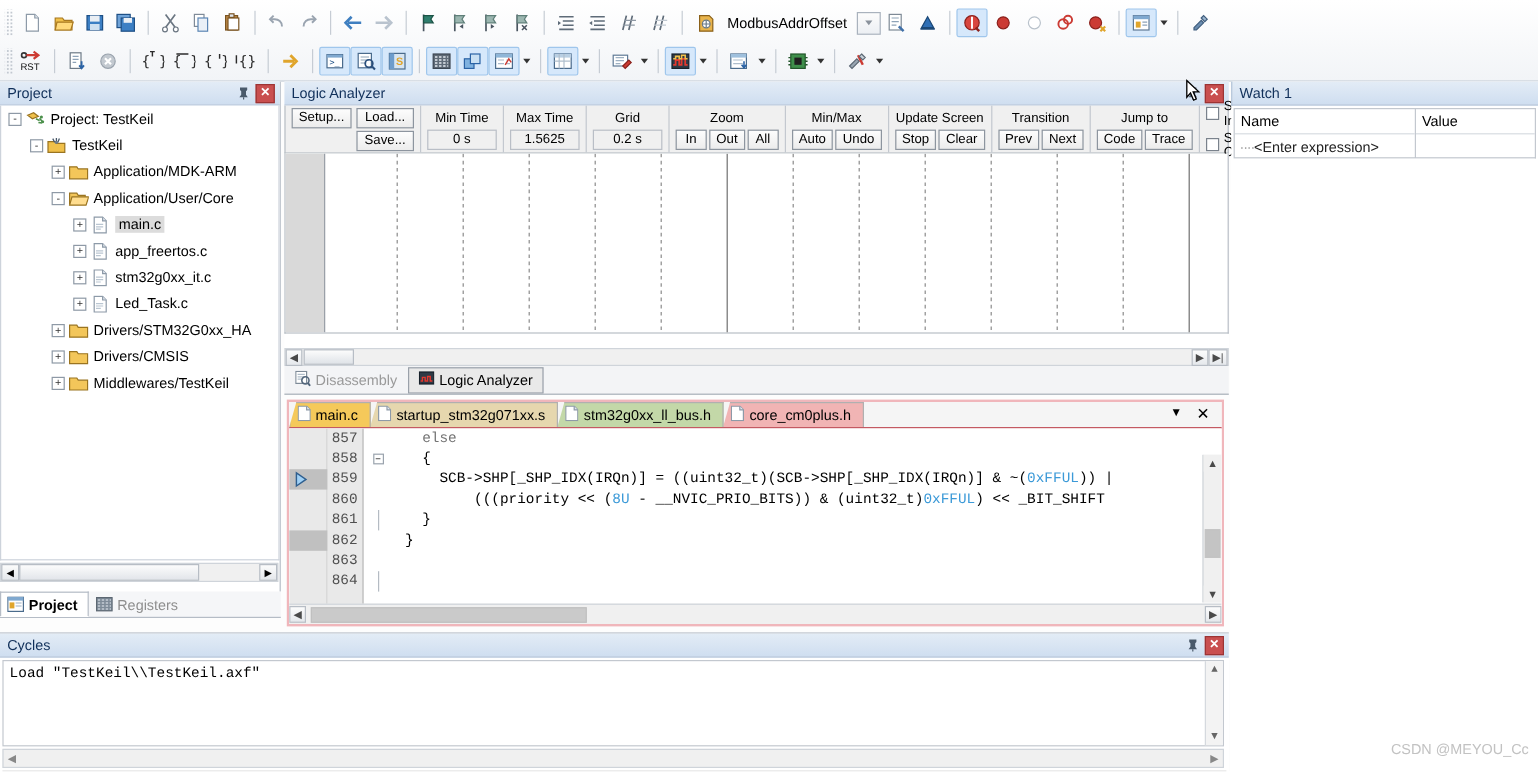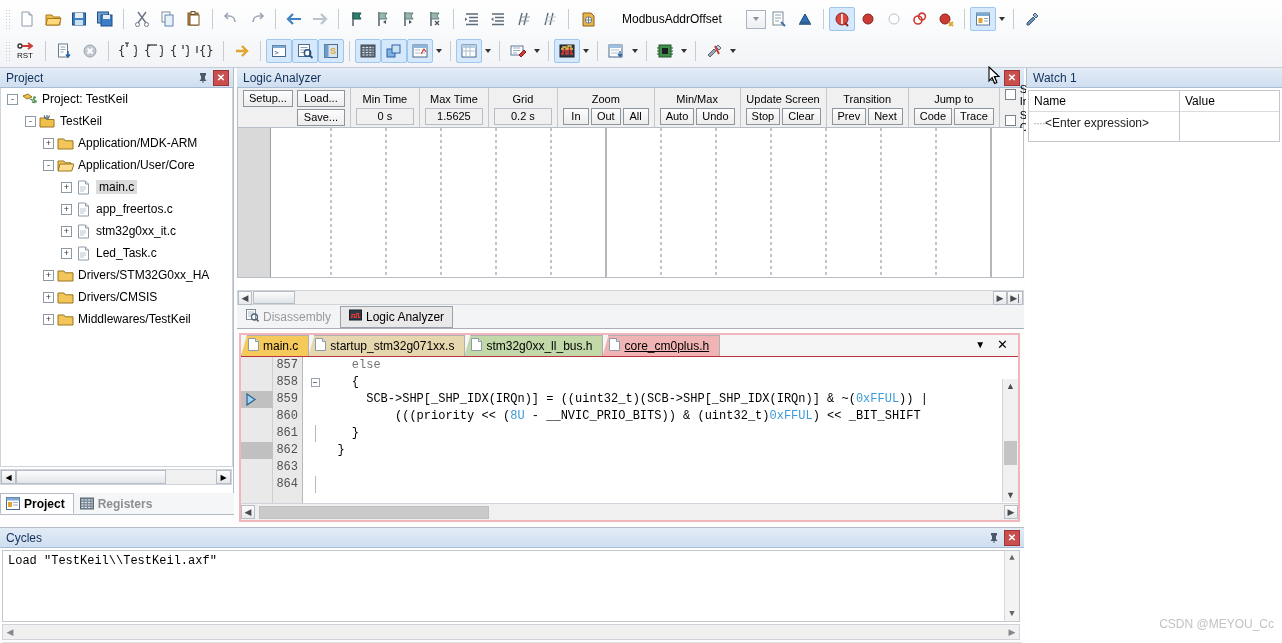--- a/index.html
+++ b/index.html
@@ -27,21 +27,21 @@
     background-image: radial-gradient(#b9c0c9 40%, transparent 41%);
     background-size:3px 3px; background-position:1px 1px; opacity:.85; }
   .tbtn{ width:26px; height:24px; display:flex; align-items:center; justify-content:center;
     border:1px solid transparent; border-radius:2px; position:relative; }
   .tbtn.on{ background:#d6e8fb; border-color:#9fc6ec; }
   .tbtn svg{ display:block; }
   .tsep{ width:1px; height:20px; background:#c6ccd4; margin:0 5px; }
   .caret{ width:12px; height:24px; display:flex; align-items:center; justify-content:center; }
   .caret::after{ content:""; border-left:3.5px solid transparent; border-right:3.5px solid transparent;
     border-top:4px solid #333; }
-  .projcombo{ display:flex; align-items:center; height:22px; margin-left:2px;gap:16px; }
+  .projcombo{ display:flex; align-items:center; height:22px; margin-left:2px; }
   .projcombo .lbl{ font-size:12px; padding:0 8px 0 4px; white-space:nowrap; }
   .combobox{ width:20px; height:19px; border:1px solid #a9b2bd; background:linear-gradient(#fcfcfc,#eceff3);
     display:flex; align-items:center; justify-content:center; }
   .combobox::after{ content:""; border-left:3.5px solid transparent; border-right:3.5px solid transparent;
     border-top:4px solid #8a929c; }
 
   
   .panel-title{
     height:20px; display:flex; align-items:center;
     background:linear-gradient(#e3ecf6,#cfdef0);
@@ -65,21 +65,21 @@
   .trow .ic{ width:17px; height:16px; margin-right:4px; flex:none; display:flex; align-items:center; }
   .trow.sel .txt{ background:#dcdcdc; padding:0 3px; }
   .hsb{ position:absolute; left:0; bottom:8px; width:232px; height:16px;
     background:#f0f0f0; border:1px solid #cfd4da; display:flex; align-items:center; }
   .hsb .arrow{ width:15px; height:14px; background:linear-gradient(#fcfcfc,#e4e7eb); border:1px solid #b7bdc5;
     display:flex; align-items:center; justify-content:center; font-size:8px; }
   .hsb .thumb{ height:14px; background:linear-gradient(#fcfcfc,#e2e5ea); border:1px solid #b7bdc5; }
   #project-tabs{ position:absolute; left:0; top:493px; width:234px; height:22px; display:flex;
     align-items:flex-end; border-bottom:1px solid #b5bcc6; background:#f5f6f8; }
   .ptab{ display:flex; align-items:center; height:21px; padding:0 8px 0 5px; font-size:12px;
-    border:1px solid transparent;font-weight:bold; }
+    border:1px solid transparent; }
   .ptab.active{ background:#fff; border-color:#b5bcc6; border-bottom-color:#fff; font-weight:bold; }
   .ptab.dim{ color:#8e8e8e; }
   .ptab .ic{ margin-right:4px; display:flex; }
 
   
   #la-panel{ position:absolute; left:237px; top:68px; width:787px; height:237px; background:#fff; }
   #la-toolbar{ position:absolute; left:0; top:20px; width:787px; height:40px;
     background:#f0f0f0; border:1px solid #b8bec6; border-top:none; display:flex; align-items:stretch; }
   .la-group{ display:flex; flex-direction:column; align-items:center; justify-content:center;
     padding:0 5px; border-right:1px solid #c3c8cf; }
@@ -113,21 +113,21 @@
   
   #editor{ position:absolute; left:239px; top:333px; width:781px; height:189px;
     border:2px solid #f0b6bb; background:#fff; }
   #editor-tabs{ position:absolute; left:0; top:0; width:777px; height:22px; display:flex;
     align-items:flex-end; background:#f5f5f5; border-bottom:1px solid #b9333f; }
   .etab{ height:21px; display:flex; align-items:center; padding:0 10px 0 6px; font-size:12px;
     border:1px solid #b0b0b0; border-bottom:none; margin-right:-1px;
     clip-path: polygon(6px 0, 100% 0, 100% 100%, 0 100%); gap:4px; white-space:nowrap; }
   .etab.active{ font-weight:normal; }
   .etab .fname{ text-decoration:none; }
-  .etab.active .fname{ text-decoration:underline; }
+  .etab.active .fname{ }
   #etab-actions{ margin-left:auto; display:flex; align-items:center; gap:10px; padding:0 8px 2px 0; }
   #code-area{ position:absolute; left:0; top:22px; right:0; bottom:0; background:#fff; overflow:hidden; }
   .gut-mark{ position:absolute; left:0; width:32px; height:17px; }
   #line-gutter{ position:absolute; left:0; top:0; width:32px; height:100%; background:#e9e9e9;
     border-right:1px solid #cfcfcf; }
   #line-numbers{ position:absolute; left:32px; top:0; width:30px; height:100%; background:#e9e9e9;
     border-right:1px solid #b9b9b9; text-align:right; padding-right:4px;
     font-family:"Liberation Mono", monospace; font-size:12px; color:#505050; }
   #fold-col{ position:absolute; left:66px; top:0; width:16px; height:100%; }
   #code-lines{ position:absolute; left:82px; top:0; right:16px; height:100%;
@@ -140,21 +140,21 @@
   #code-hscroll{ position:absolute; left:0; bottom:0; width:100%; height:17px; background:#f0f0f0;
     border-top:1px solid #cfd4da; display:flex; align-items:center; }
   .sb-arrow{ width:14px; height:14px; display:flex; align-items:center; justify-content:center;
     font-size:9px; color:#4a4a4a; background:linear-gradient(#fcfcfc,#e5e8ec); border:1px solid #b7bdc5; }
   .sb-thumb{ background:linear-gradient(#fcfcfc,#dfe3e8); border:1px solid #b7bdc5; }
 
   
   #watch-panel{ position:absolute; left:1026px; top:68px; width:256px; height:93px; background:#fff; }
   #watch-grid{ position:absolute; left:2px; top:22px; width:252px; height:52px; display:flex;
     font-size:12px; }
-  .wcol{ border:1px solid #c3c8cf; height:52px; background:#fff; }
+  .wcol{ border:1px solid #c3c8cf; height:42px; background:#fff; }
   .wcol .whead{ height:21px; line-height:21px; padding-left:5px; border-bottom:1px solid #d8dce1; }
   .wrow{ height:22px; line-height:22px; padding-left:4px; color:#222; }
 
   
   #command-panel{ position:absolute; left:0; top:527px; width:1024px; height:116px; background:#fff;
     border-top:1px solid #b5bcc6; }
   #cmd-out{ position:absolute; left:2px; top:22px; width:1018px; height:72px;
     border:1px solid #c3c8cf; background:#fff; font-family:"Liberation Mono", monospace; font-size:12px; }
   #cmd-out .txt{ padding:3px 5px; }
   #cmd-vscroll{ position:absolute; right:0; top:0; width:15px; height:100%; background:#f3f3f3;

